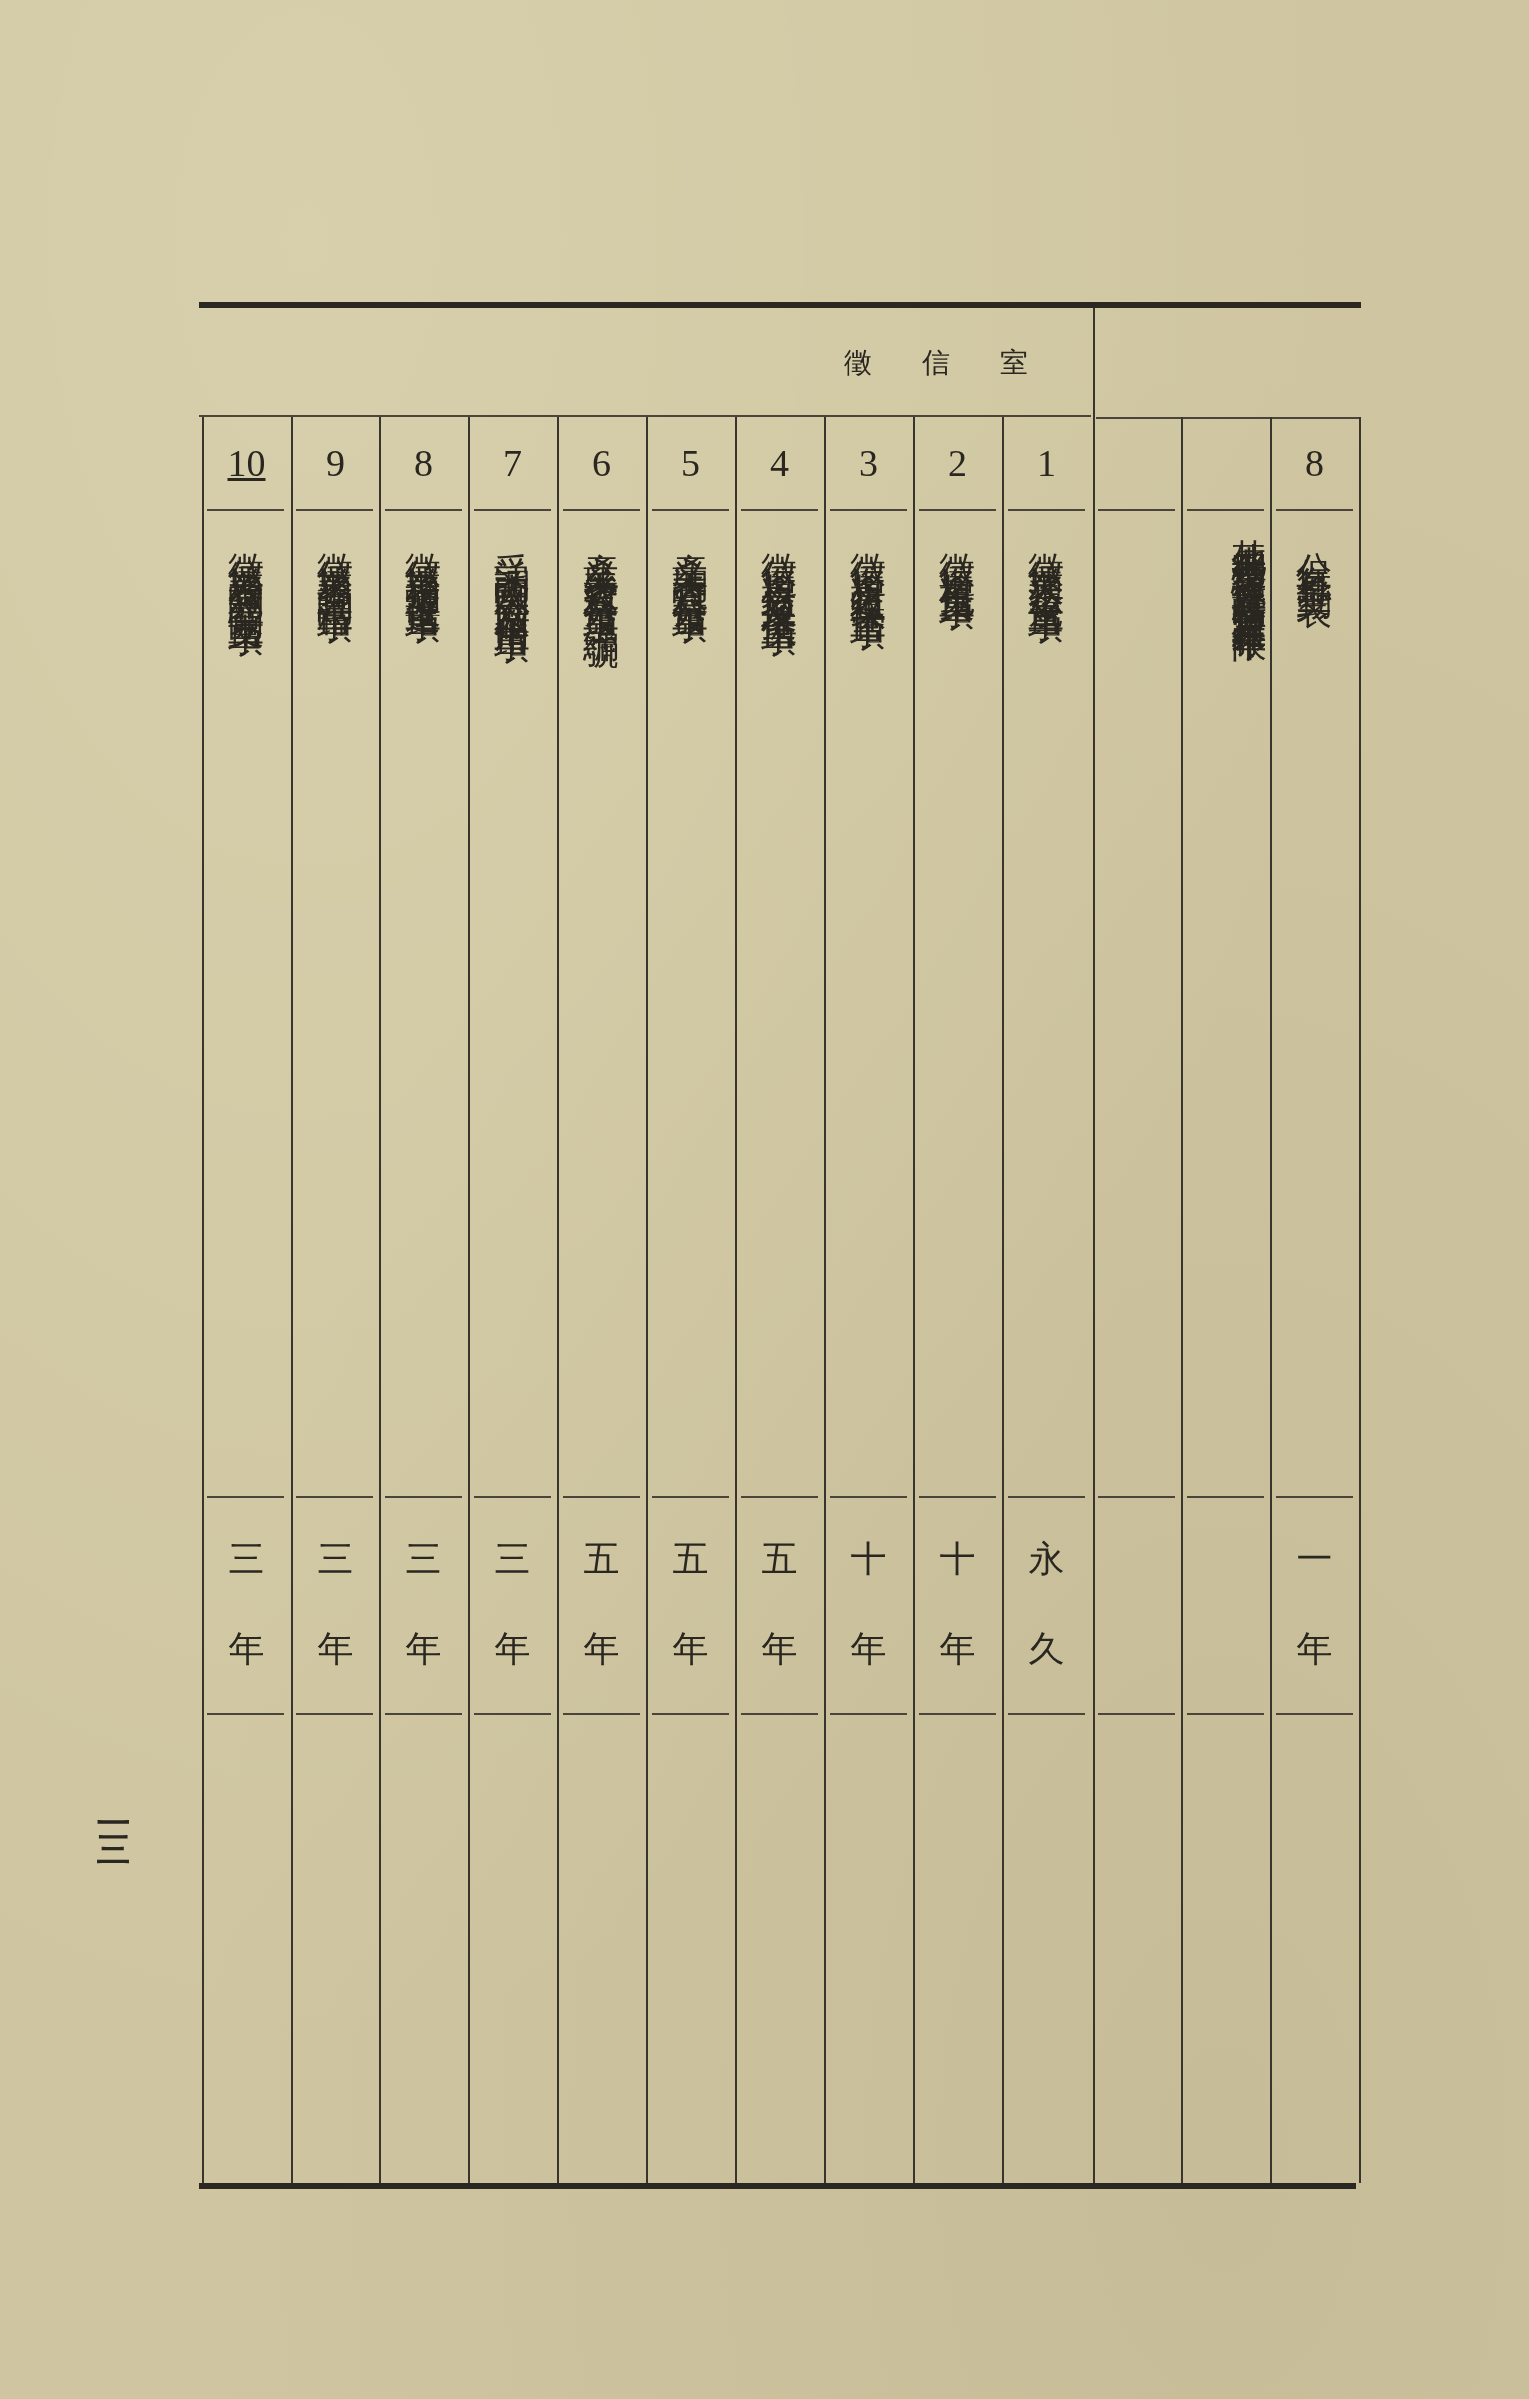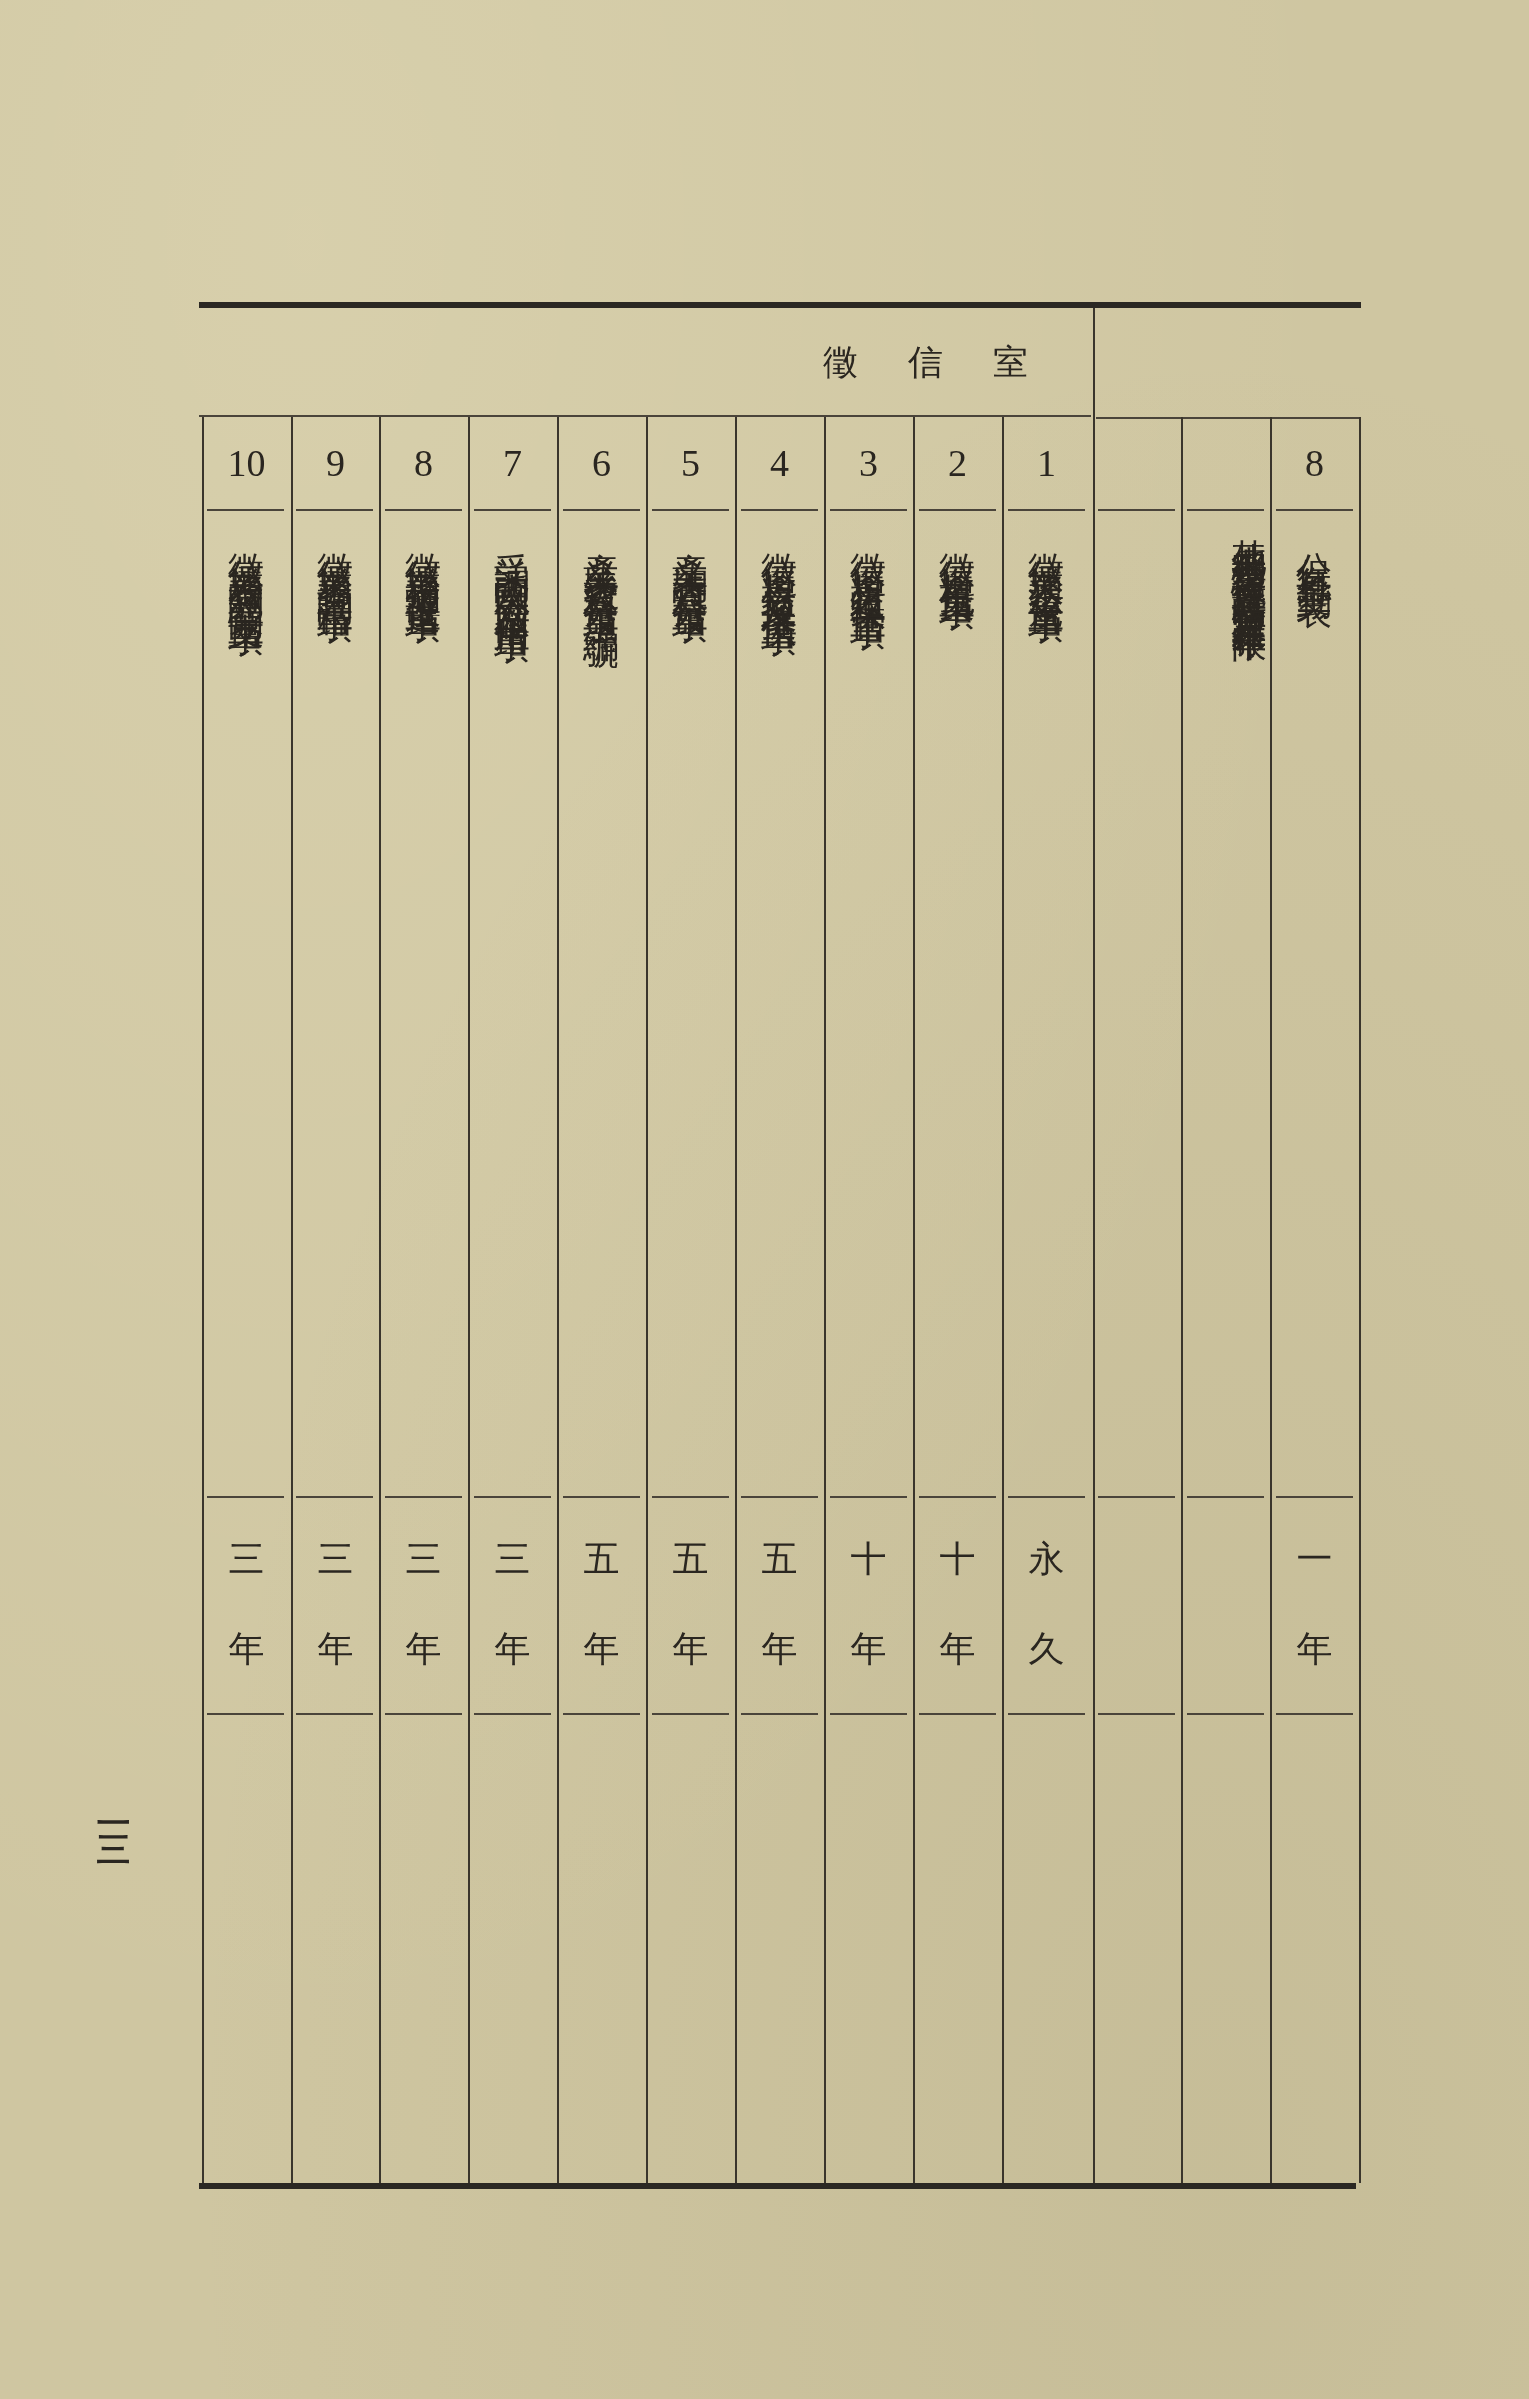--- a/index.html
+++ b/index.html
@@ -13,21 +13,21 @@
     font-family: "DejaVu Serif", "Liberation Serif", serif;
     color: #2a2620;
   }
   .rule-thick { position: absolute; background: #2b2823; height: 5.7px; }
   .vline { position: absolute; width: 1.9px; background: #3a352c; }
   .hseg { position: absolute; height: 1.9px; background: #4a443a; }
   .section-divider { position: absolute; width: 1.9px; background: #3a352c; }
   .section-title {
     position: absolute; top: 308px; height: 109px;
     display: flex; align-items: center; justify-content: flex-end;
-    font-size: 35px; letter-spacing: 50px;
+    font-size: 28px; letter-spacing: 50px;
   }
   .section-title span { display: inline-block; }
   .num {
     position: absolute; top: 417px; height: 92px; width: 89px;
     display: flex; align-items: center; justify-content: center;
     font-family: "Liberation Serif", serif; font-size: 38px;
   }
   .desc {
     position: absolute; top: 524px; width: 89px; height: 965px;
     writing-mode: vertical-rl; text-orientation: upright;
@@ -202,21 +202,21 @@
       <div class="hseg" style="left: 296px; top: 509px; width: 77px;"></div>
       <div class="hseg" style="left: 296px; top: 1496px; width: 77px;"></div>
       <div class="hseg" style="left: 296px; top: 1713px; width: 77px;"></div>
       <div class="desc" style="left: 291px;">徵信業務查詢闡釋事項</div>
       <div class="ret" style="left: 291px;">
         <span>三</span>
         <span>年</span>
       </div>
     </div>
     <div>
-      <div class="num" style="left: 202px;">10</div>
+      <div class="num" style="left: 202px; text-decoration: underline;">10</div>
       <div class="hseg" style="left: 207px; top: 509px; width: 77px;"></div>
       <div class="hseg" style="left: 207px; top: 1496px; width: 77px;"></div>
       <div class="hseg" style="left: 207px; top: 1713px; width: 77px;"></div>
       <div class="desc" style="left: 202px;">徵信業務有關經費開支事項</div>
       <div class="ret" style="left: 202px;">
         <span>三</span>
         <span>年</span>
       </div>
     </div>
   </div>

